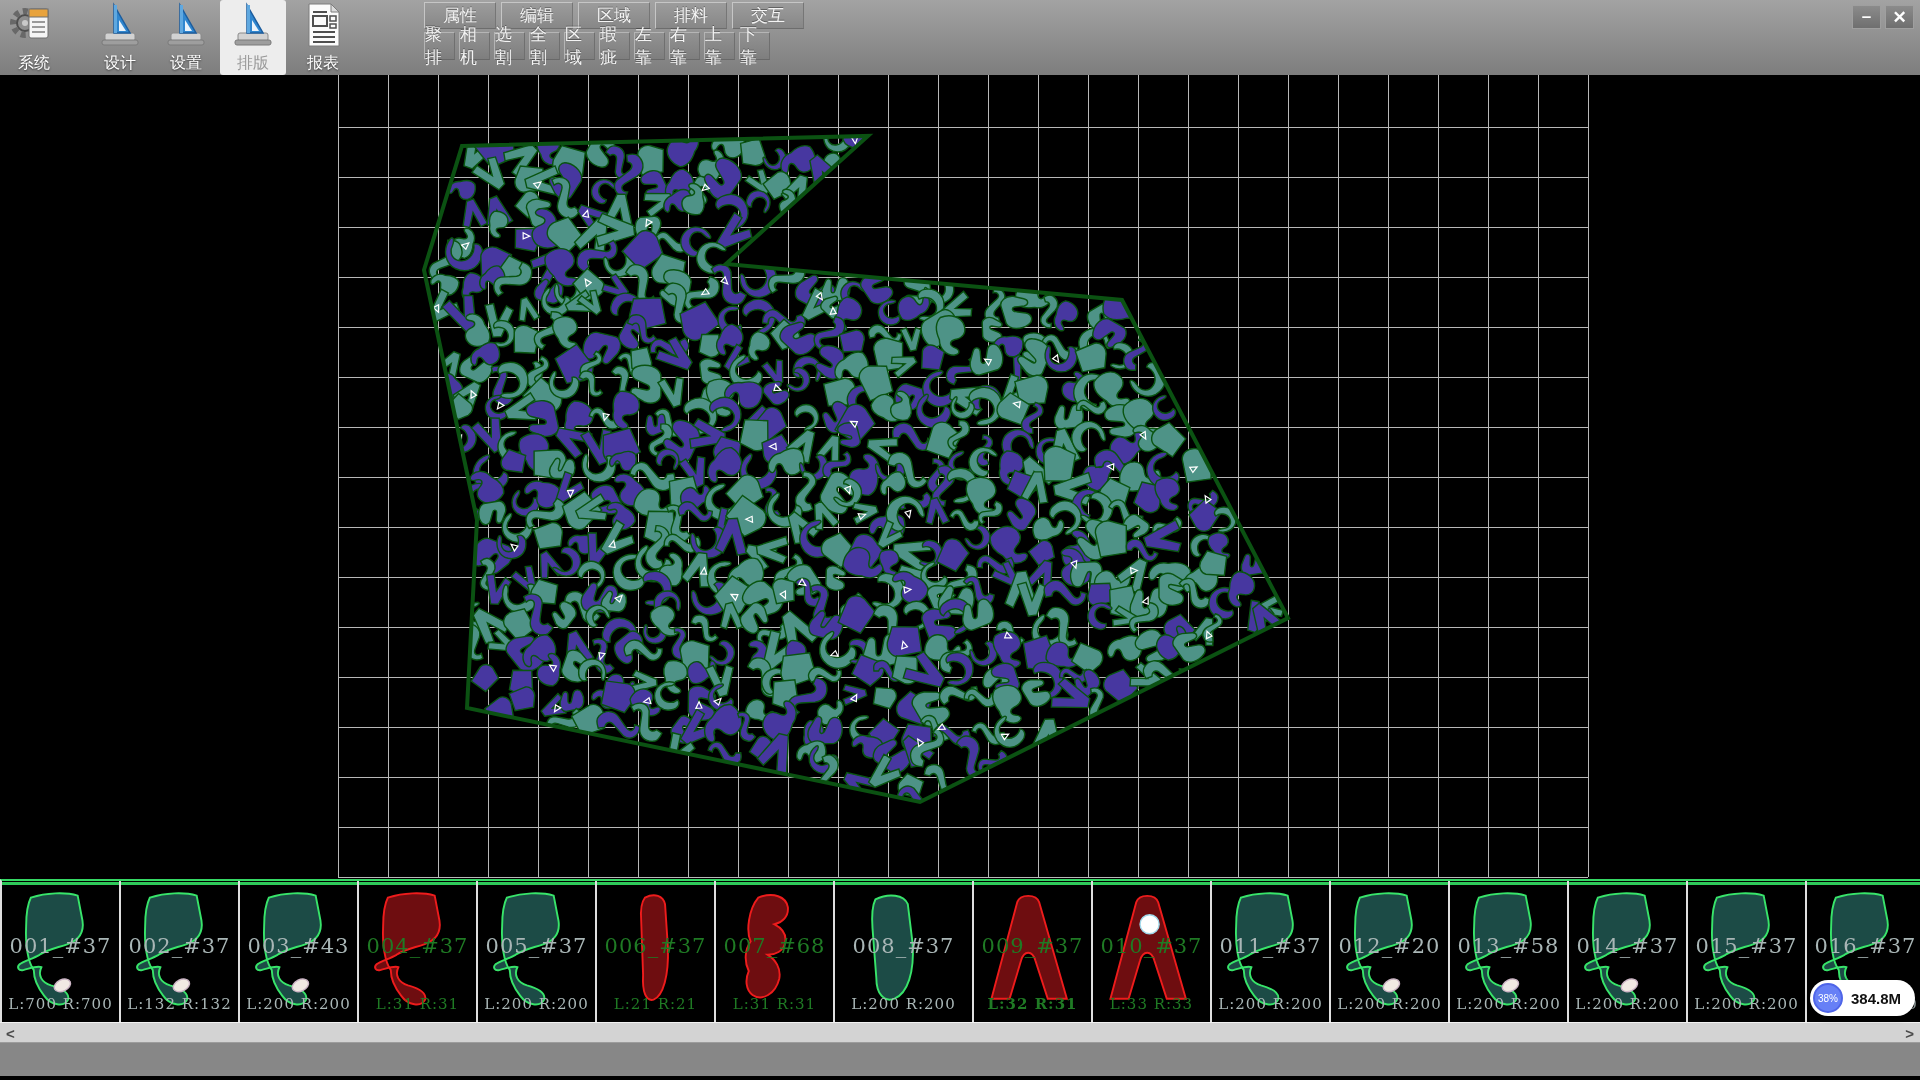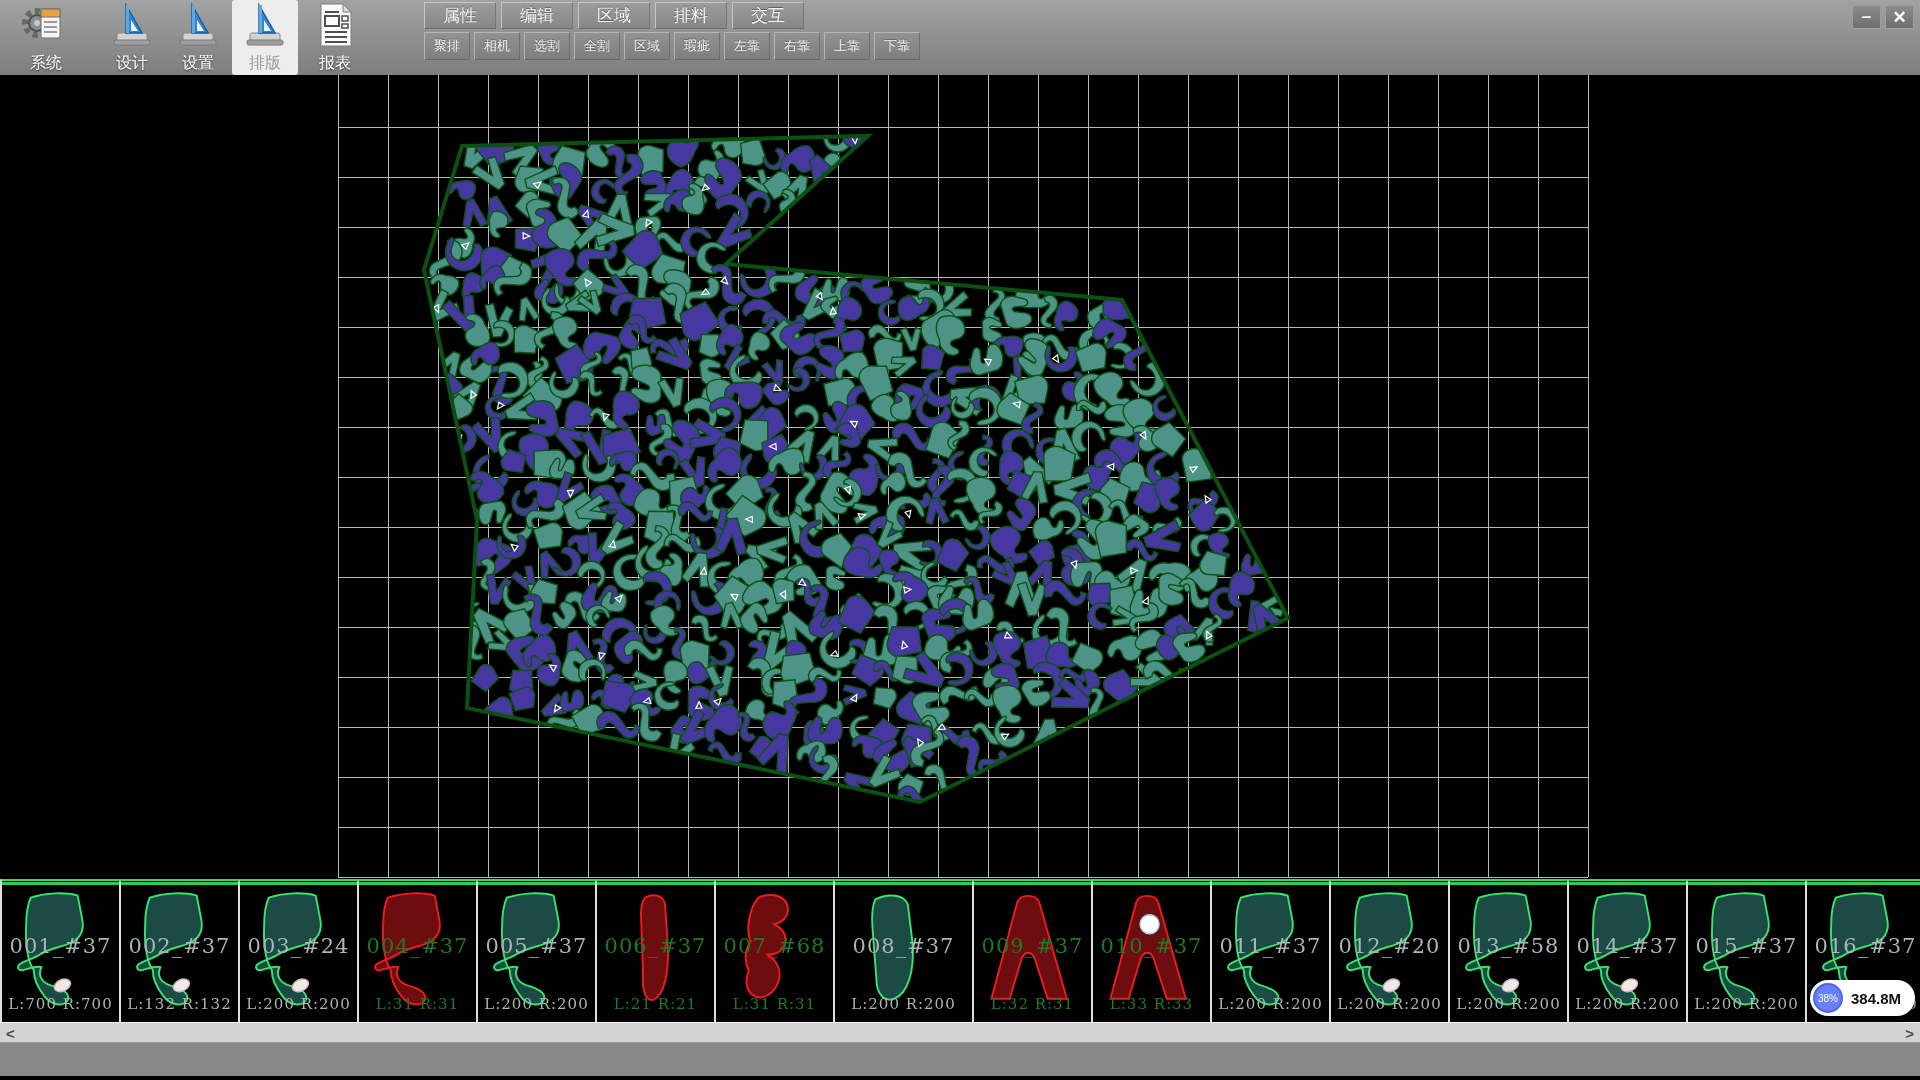--- a/index.html
+++ b/index.html
@@ -2,35 +2,35 @@
 <html><head>
 <meta charset="utf-8">
 <style>
   html,body{margin:0;padding:0;background:#000;}
   body{width:1920px;height:1080px;overflow:hidden;font-family:"Liberation Sans",sans-serif;}
   .window{position:relative;width:1920px;height:1080px;background:#000;}
 
   
   .toolbar{position:absolute;left:0;top:0;width:1920px;height:75px;
     background:linear-gradient(#a3a3a3,#7d7d7d);border-bottom:1px solid #5f5f5f;}
-  .appbar{position:absolute;left:12px;top:0;height:58px;display:flex;}
+  .appbar{position:absolute;left:0;top:0;height:58px;display:flex;}
   .appbtn{position:relative;height:75px;display:flex;flex-direction:column;align-items:center;
     justify-content:flex-start;padding-top:2px;box-sizing:border-box;cursor:default;}
   .appbtn .applabel{font-size:16px;color:#fff;text-shadow:0 1px 2px rgba(40,40,40,.8);margin-top:1px;}
   .appbtn.selected{background:#ededed;border-radius:3px;}
   .appbtn.selected .applabel{color:#9a9a9a;text-shadow:none;}
   .menurows{position:absolute;left:424px;top:0;}
   .tabrow{position:absolute;left:0;top:2px;display:flex;}
   .tabbtn{width:72px;height:27px;margin-right:5px;display:flex;align-items:center;justify-content:center;
     font-size:17px;color:#f4f4f4;text-shadow:0 -1px 0 rgba(0,0,0,.35);
     background:linear-gradient(#9c9c9c,#878787);
     border:1px solid;border-color:#c6c6c6 #767676 #6d6d6d #c6c6c6;box-sizing:border-box;}
   .toolrow{position:absolute;left:0;top:32px;display:flex;}
-  .toolbtn{width:46px;height:28px;margin-right:4px;display:flex;align-items:center;justify-content:center;
-    font-size:13px;color:#f4f4f4;text-shadow:0 -1px 0 rgba(0,0,0,.35);
+  .toolbtn{width:31px;height:28px;margin-right:4px;display:flex;align-items:center;justify-content:center;
+    font-size:17px;color:#f4f4f4;text-shadow:0 -1px 0 rgba(0,0,0,.35);
     background:linear-gradient(#929292,#7e7e7e);
     border:1px solid;border-color:#b5b5b5 #6f6f6f #686868 #b5b5b5;box-sizing:border-box;}
   .wincontrols{position:absolute;right:6px;top:5px;display:flex;gap:4px;}
   .winbtn{width:29px;height:24px;background:linear-gradient(#8b8b8b,#6f6f6f);
     border:1px solid #9f9f9f;box-sizing:border-box;color:#fff;font-weight:bold;font-size:17px;
     display:flex;align-items:center;justify-content:center;cursor:default;}
 
   
   #canvasSvg{position:absolute;left:0;top:75px;width:1920px;height:806px;background:#000;display:block;}
 
@@ -859,21 +859,21 @@
           <ellipse cx="57" cy="102" rx="9" ry="6" transform="rotate(-25 57 102)" fill="#f1e9e3" stroke="#cdb6c6" stroke-width="1.5"></ellipse>
         </svg>
         <div class="pid" style="color: rgb(169, 182, 182);">002_#37</div>
         <div class="plr" style="color: rgb(169, 182, 182);">L:132 R:132</div>
       </div>
       <div class="cell" style="border-right-color: rgb(223, 223, 223);">
         <svg viewBox="0 0 110 132" preserveAspectRatio="xMidYMid meet">
           <path d="M24,10 C40,5 60,4 73,8 L78,34 C80,47 74,55 62,59 C50,63 40,65 33,70 C26,74 16,77 12,80 C9,83 11,87 16,86 C24,84 31,81 35,83 C31,91 35,99 45,102 C56,105 65,109 63,117 C59,125 45,123 38,113 C30,103 27,94 27,86 C21,78 18,60 19,40 C19,28 21,16 24,10 Z" fill="#1c4b46" stroke="#38e46a" stroke-width="2"></path>
           <ellipse cx="57" cy="102" rx="9" ry="6" transform="rotate(-25 57 102)" fill="#f1e9e3" stroke="#cdb6c6" stroke-width="1.5"></ellipse>
         </svg>
-        <div class="pid" style="color: rgb(169, 182, 182);">003_#24</div>
+        <div class="pid" style="color: rgb(169, 182, 182);">003_#43</div>
         <div class="plr" style="color: rgb(169, 182, 182);">L:200 R:200</div>
       </div>
       <div class="cell" style="border-right-color: rgb(223, 223, 223);">
         <svg viewBox="0 0 110 132" preserveAspectRatio="xMidYMid meet">
           <path d="M24,10 C40,5 60,4 73,8 L78,34 C80,47 74,55 62,59 C50,63 40,65 33,70 C26,74 16,77 12,80 C9,83 11,87 16,86 C24,84 31,81 35,83 C31,91 35,99 45,102 C56,105 65,109 63,117 C59,125 45,123 38,113 C30,103 27,94 27,86 C21,78 18,60 19,40 C19,28 21,16 24,10 Z" fill="#6e0d10" stroke="#ee1c1c" stroke-width="2"></path>
         </svg>
         <div class="pid" style="color: rgb(31, 122, 36);">004_#37</div>
         <div class="plr" style="color: rgb(31, 122, 36);">L:31 R:31</div>
       </div>
       <div class="cell" style="border-right-color: rgb(223, 223, 223);">
@@ -902,21 +902,21 @@
           <path d="M36,12 C50,5 66,7 70,17 L75,58 C77,88 70,110 56,116 C45,120 37,111 37,94 L33,42 C32,28 33,18 36,12 Z" fill="#1c4b46" stroke="#38e46a" stroke-width="2"></path>
         </svg>
         <div class="pid" style="color: rgb(169, 182, 182);">008_#37</div>
         <div class="plr" style="color: rgb(169, 182, 182);">L:200 R:200</div>
       </div>
       <div class="cell" style="border-right-color: rgb(223, 223, 223);">
         <svg viewBox="0 0 110 132" preserveAspectRatio="xMidYMid meet">
           <path d="M12,116 L39,15 C42,6 59,6 62,15 L91,116 L71,116 L58,76 C55,65 46,65 43,76 L31,116 Z" fill="#6e0d10" stroke="#ee1c1c" stroke-width="2"></path>
         </svg>
         <div class="pid" style="color: rgb(31, 122, 36);">009_#37</div>
-        <div class="plr" style="color: rgb(31, 122, 36);">L:32 R:31</div>
+        <div class="plr" style="color: rgb(31, 122, 36); font-weight: bold;">L:32 R:31</div>
       </div>
       <div class="cell" style="border-right-color: rgb(223, 223, 223);">
         <svg viewBox="0 0 110 132" preserveAspectRatio="xMidYMid meet">
           <path d="M12,116 L39,15 C42,6 59,6 62,15 L91,116 L71,116 L58,76 C55,65 46,65 43,76 L31,116 Z" fill="#6e0d10" stroke="#ee1c1c" stroke-width="2"></path>
           <circle cx="53" cy="38" r="10" fill="#ffffff" stroke="#9fd8ea" stroke-width="1.5"></circle>
         </svg>
         <div class="pid" style="color: rgb(31, 122, 36);">010_#37</div>
         <div class="plr" style="color: rgb(31, 122, 36);">L:33 R:33</div>
       </div>
       <div class="cell" style="border-right-color: rgb(223, 223, 223);">

